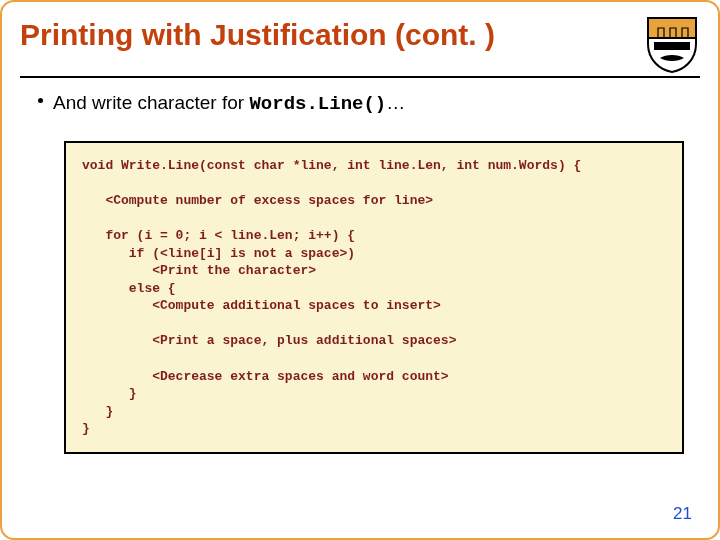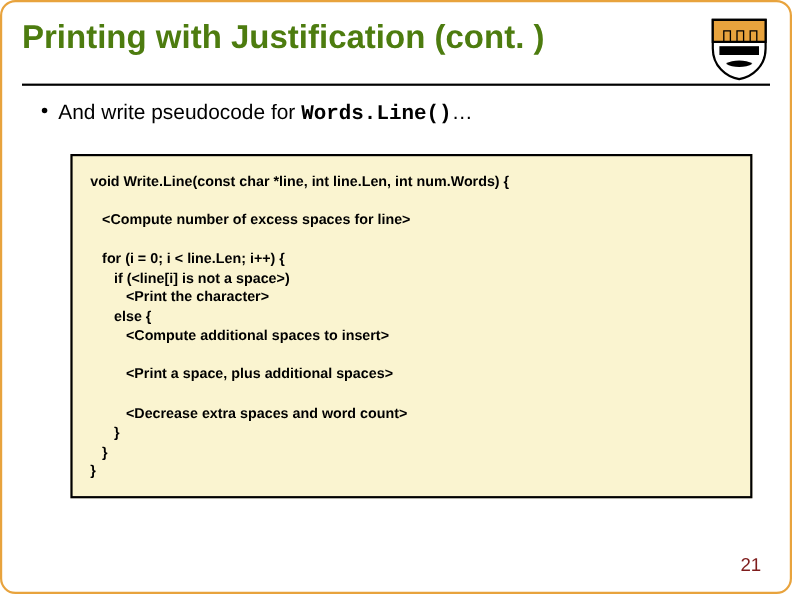--- a/index.html
+++ b/index.html
@@ -23,21 +23,21 @@
     background: #fff;
   }
   .header {
     display: flex;
     align-items: flex-start;
     justify-content: space-between;
   }
   .title {
     font-size: 30px;
     font-weight: bold;
-    color: #4d7c0f;
+    color: #c2410c;
     margin: 4px 0 2px 0;
   }
   .title-underline {
     border-bottom: 2px solid #000;
     width: 100%;
     margin-top: 2px;
     margin-bottom: 14px;
   }
   .logo {
     width: 56px;
@@ -65,33 +65,33 @@
   }
   .bullet-text .mono {
     font-family: "Courier New", monospace;
     font-weight: bold;
   }
   .code-box {
     margin: 0 16px 0 44px;
     border: 2px solid #000;
     background: #faf4d0;
     padding: 14px 16px 14px 16px;
-    font-family: Liberation Sans, sans-serif;
+    font-family: Liberation Mono, monospace;
     font-size: 13px;
     line-height: 1.35;
-    color: #000000;
+    color: #7f1d1d;
     font-weight: bold;
     white-space: pre;
   }
   .page-num {
     position: absolute;
     right: 26px;
     bottom: 14px;
     font-size: 17px;
-    color: #7f1d1d;
+    color: #1d4ed8;
   }
 </style>
 </head>
 <body>
 
 <div class="slide">
 
   <div class="header">
     <div style="flex:1">
       <div class="title">Printing with Justification (cont. )</div>
@@ -104,21 +104,21 @@
         <rect x="10" y="28" width="36" height="8" fill="#000"></rect>
         <path d="M16 44 C22 40 34 40 40 44 C34 48 22 48 16 44 Z" fill="#000"></path>
       </svg>
     </div>
   </div>
   <div class="title-underline"></div>
 
   <div class="bullet-row">
     <div class="bullet-dot"></div>
     <div class="bullet-text">
-      <span>And write pseudocode for </span><span class="mono">Words.Line()</span><span>…</span>
+      <span>And write character for </span><span class="mono">Words.Line()</span><span>…</span>
     </div>
   </div>
 
   <div class="code-box">void Write.Line(const char *line, int line.Len, int num.Words) {
 
    &lt;Compute number of excess spaces for line&gt;
 
    for (i = 0; i &lt; line.Len; i++) {
       if (&lt;line[i] is not a space&gt;)
          &lt;Print the character&gt;

